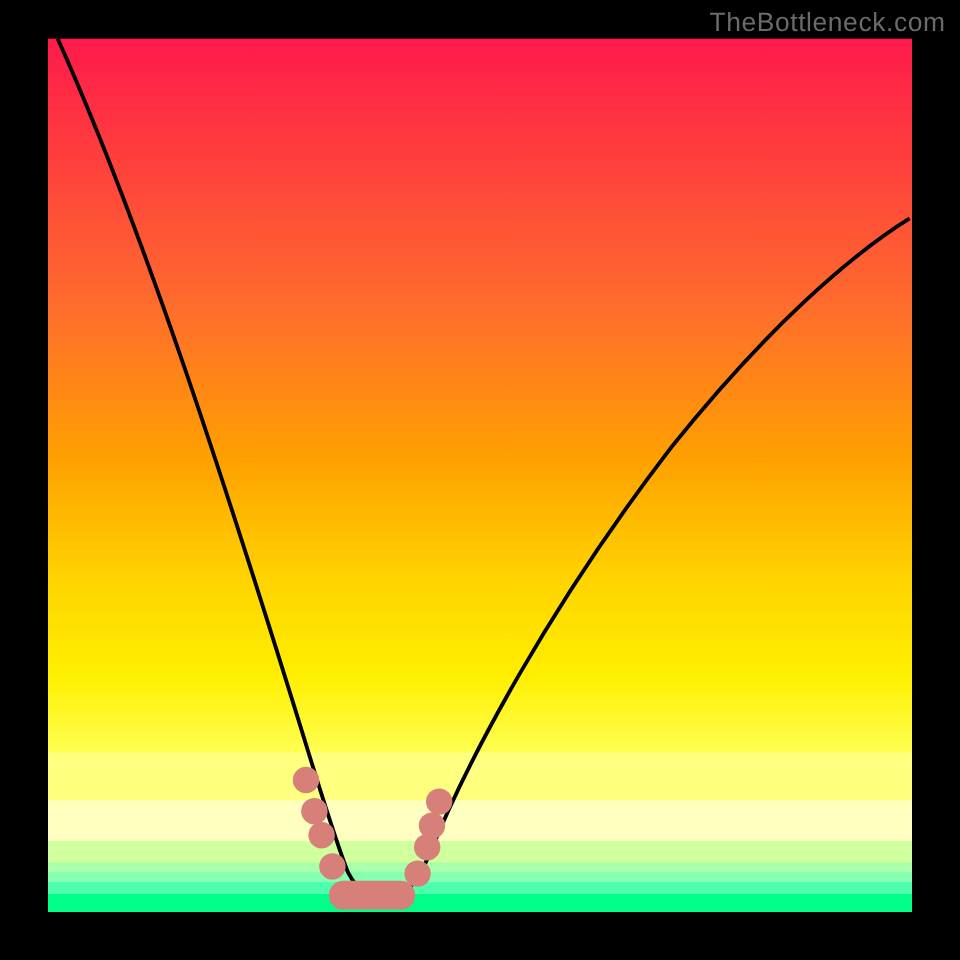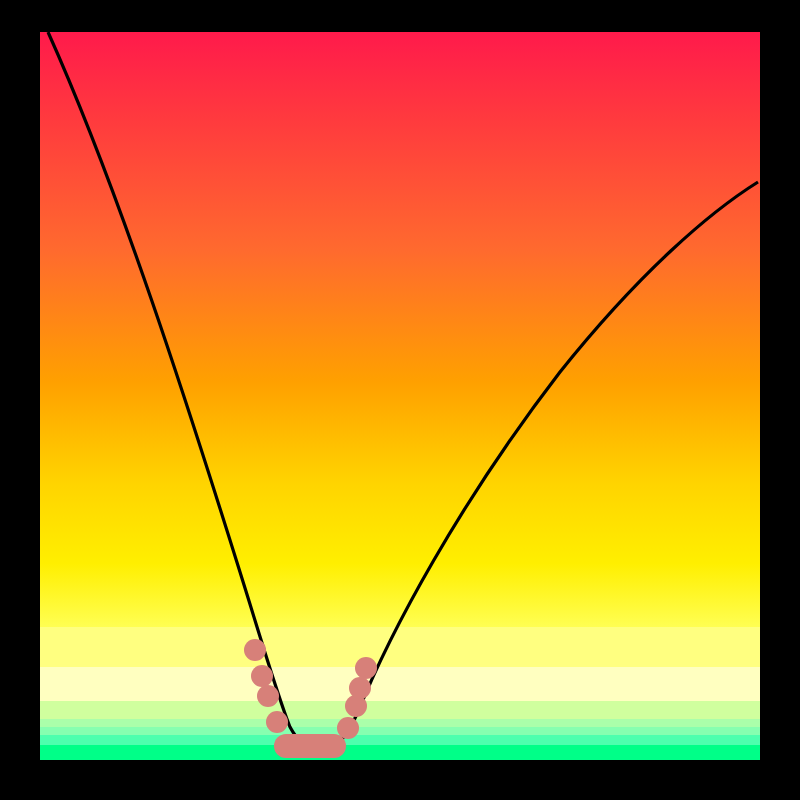--- a/index.html
+++ b/index.html
@@ -10,20 +10,21 @@
   .curve{position:absolute;left:0;top:0;width:720px;height:728px}
   .dot{position:absolute;width:22px;height:22px;border-radius:11px;background:#d78079;transform:translate(-11px,-11px)}
   .pill{position:absolute;height:24px;border-radius:12px;background:#d78079;transform:translate(-2px,-12px)}
   .watermark{position:absolute;top:6px;right:12px;color:#6b6b6b;font-size:22px;letter-spacing:.5px}
 </style>
 </head>
 <body>
 
 <div class="frame">
 
+  <div class="watermark">TheBottleneck.com</div>
 
   <div class="plot">
 
     <div class="grad" style="background:linear-gradient(to bottom,
             #ff1a4b 0%, #ff3a3e 12%, #ff6a2e 30%, #ffa000 48%,
             #ffd400 62%, #ffef00 73%, #ffff55 82%, #ffffb8 88%,
             #d9ff9a 92%, #7dffad 96%, #00ff88 100%);"></div>
 
     <div class="band" style="top:595px;height:40px;background:#ffff80"></div>
     <div class="band" style="top:635px;height:34px;background:#ffffc0"></div>

